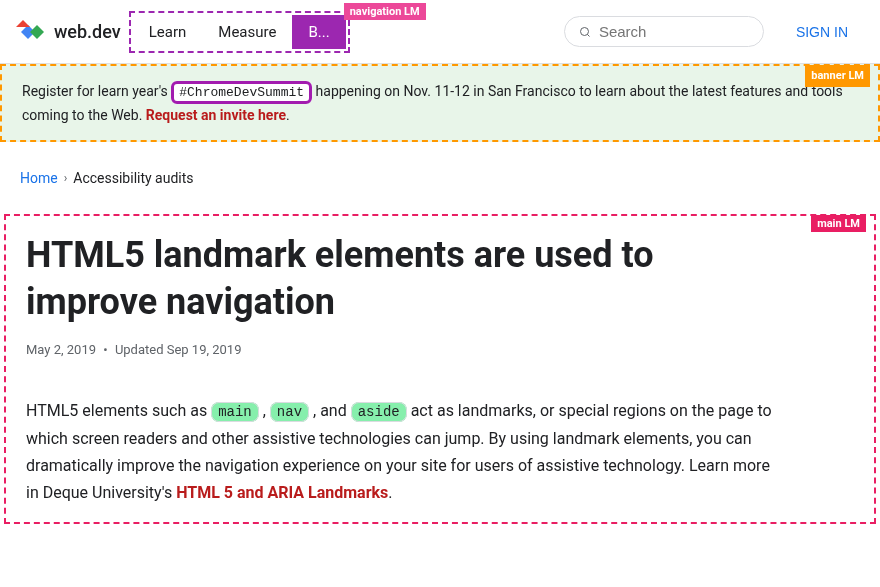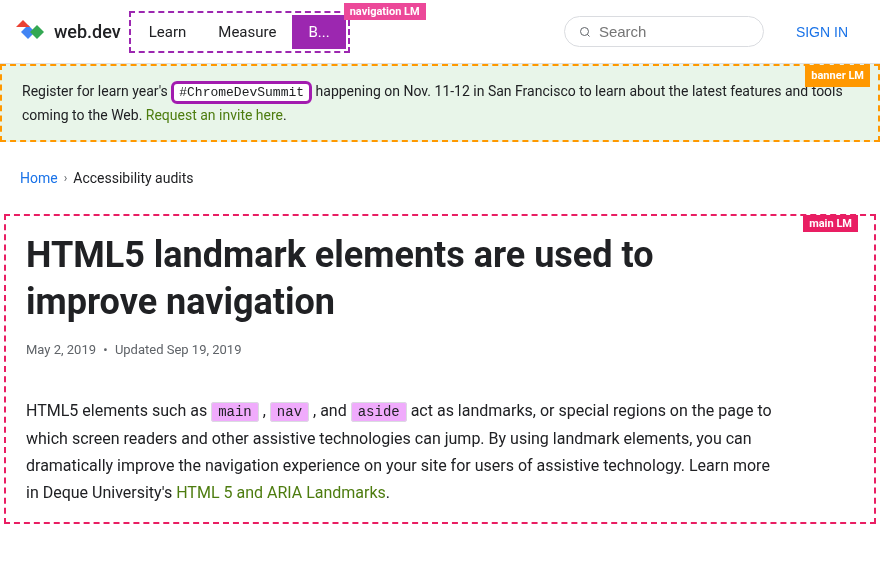--- a/index.html
+++ b/index.html
@@ -126,22 +126,23 @@
     .inline-code {
       background: #fff;
       border: 3px solid #a21caf;
       border-radius: 6px;
       padding: 1px 5px;
       font-family: 'Courier New', monospace;
       font-size: 13px;
       color: #202124;
     }
     .link {
-      color: #4d7c0f;
-      text-decoration: none;
+      color: #b91c1c;
+      text-decoration: none;
+      font-weight: bold;
     }
 
     
     .breadcrumb {
       display: flex;
       align-items: center;
       gap: 6px;
       padding: 28px 20px;
       font-size: 14px;
     }
@@ -160,21 +161,21 @@
     
     .main {
       padding: 16px 20px;
       border: 2px dashed #e91e63;
       margin: 0 4px;
       position: relative;
     }
     .main-lm-label {
       position: absolute;
       top: -1px;
-      right: 16px;
+      right: 8px;
       background: #e91e63;
       color: #fff;
       font-size: 11px;
       font-weight: bold;
       padding: 2px 6px;
     }
     .article-title {
       font-size: 36px;
       font-weight: 700;
       line-height: 1.3;
@@ -190,23 +191,23 @@
     .article-date-dot {
       margin: 0 4px;
     }
     .article-body {
       font-size: 16px;
       line-height: 1.7;
       color: #202124;
       max-width: 760px;
     }
     .code-tag {
-      background: #f0abfc;
+      background: #86efac;
       border: 1px solid #dadce0;
-      border-radius: 3px;
+      border-radius: 8px;
       padding: 1px 6px;
       font-family: 'Courier New', monospace;
       font-size: 14px;
       color: #202124;
     }
   </style>
 </head>
 <body>
 
 <header class="header">

